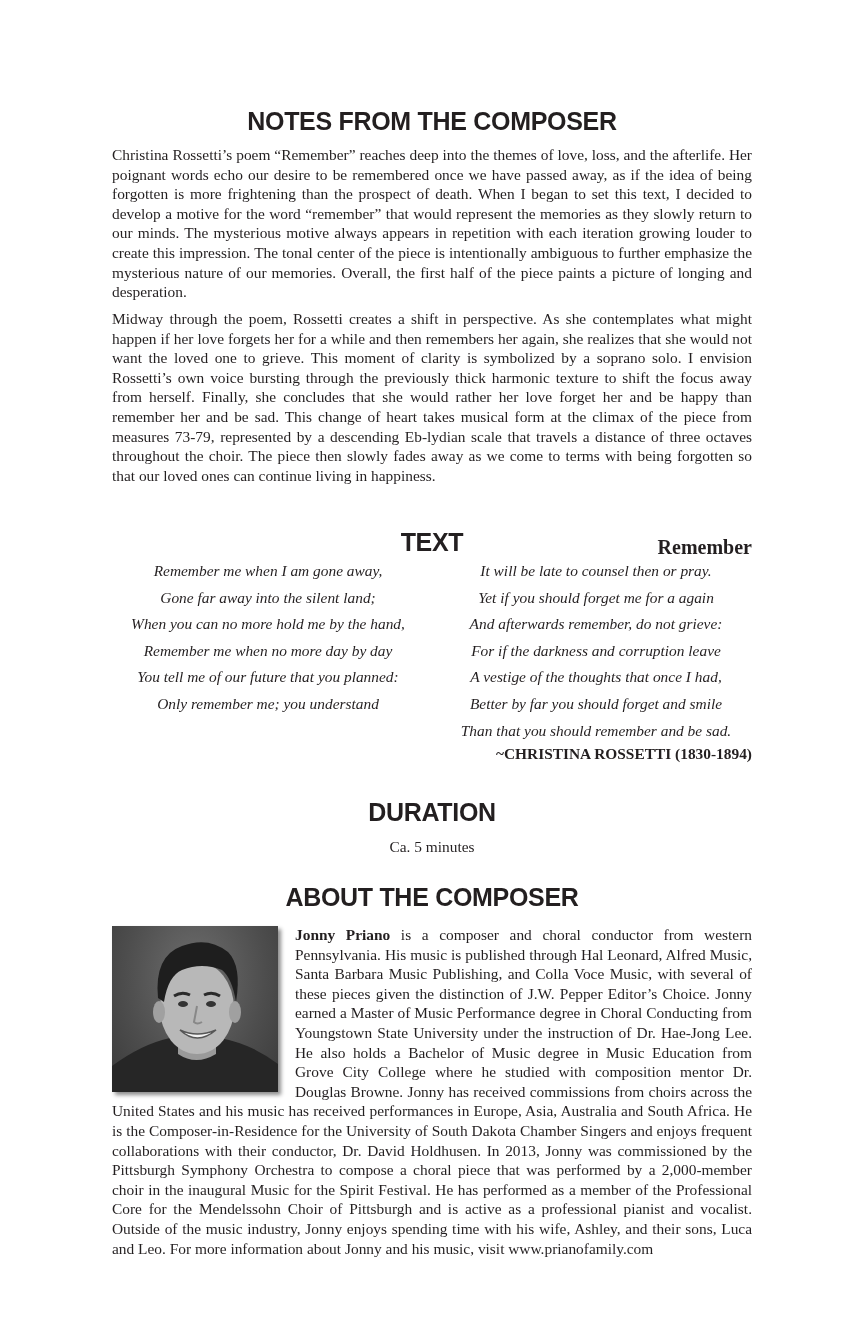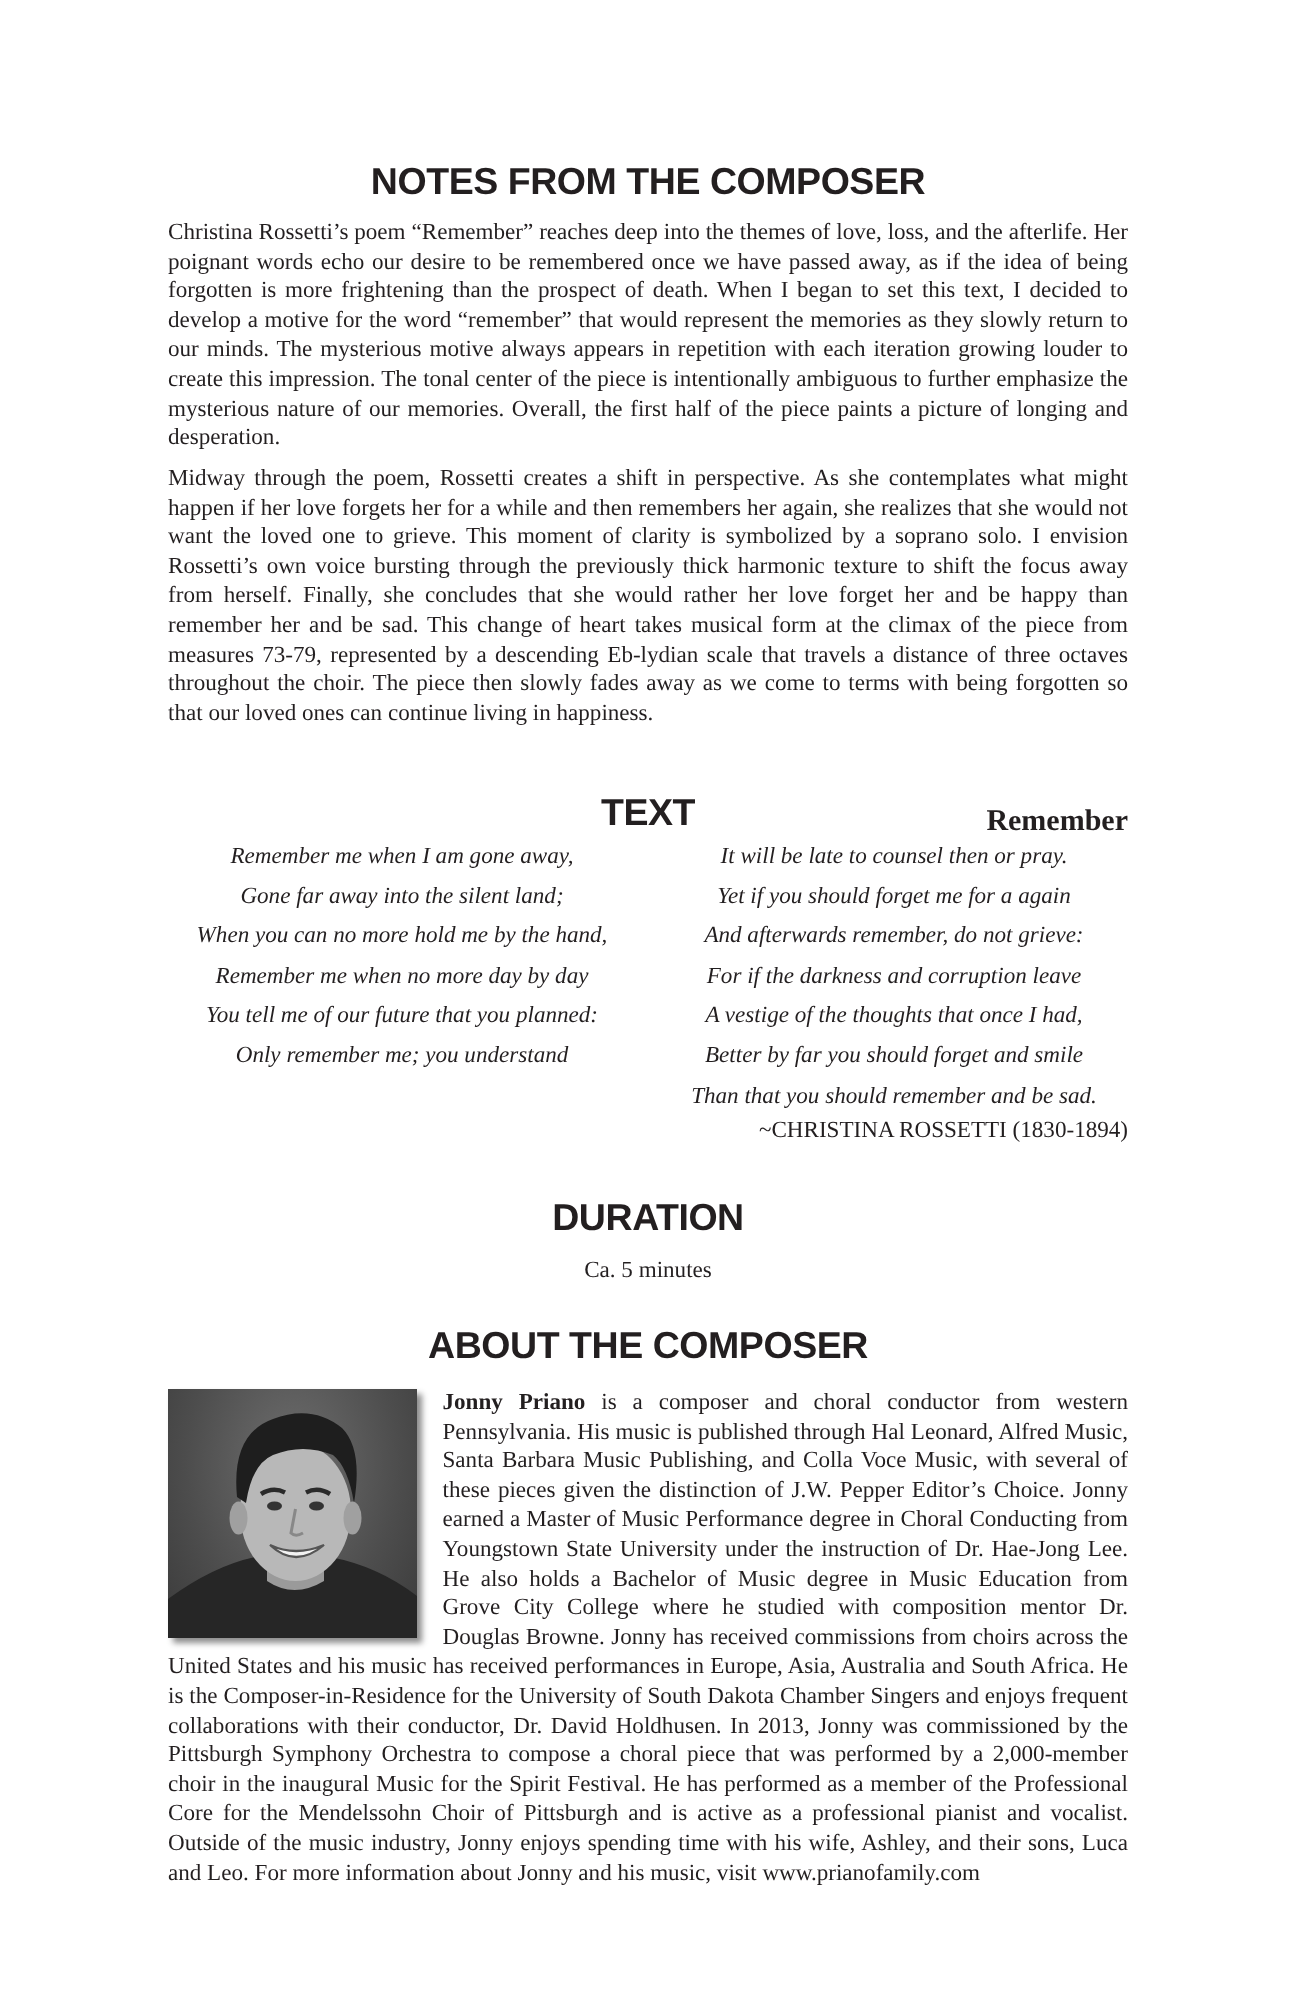--- a/index.html
+++ b/index.html
@@ -24,21 +24,21 @@
   }
   .poem-col { position: absolute; top: 558px; width: 320px; }
   .poem-col.left { left: -4px; }
   .poem-col.right { left: 324px; }
   .poem-line {
     font-family: "Liberation Serif", serif; font-style: italic; font-size: 15.4px;
     line-height: 26.6px; text-align: center; white-space: nowrap;
   }
   #poem-author {
     position: absolute; top: 744px; right: 0; text-align: right;
-    font-family: "Liberation Serif", serif; font-size: 15.4px; line-height: 20px;
+    font-family: "Liberation Serif", serif; font-size: 15.4px; line-height: 20px; font-weight: bold;
   }
   #duration-title { position: absolute; top: 797px; left: 0; width: 640px; }
   #duration-value {
     position: absolute; top: 837px; left: 0; width: 640px; text-align: center;
     font-family: "Liberation Serif", serif; font-size: 15.4px; line-height: 20px;
   }
   #about-title { position: absolute; top: 882px; left: 0; width: 640px; }
   #about-text { position: absolute; top: 925px; left: 0; width: 640px; }
   .photo {
     float: left; width: 166px; height: 166px; margin: 1px 17px 4px 0;

